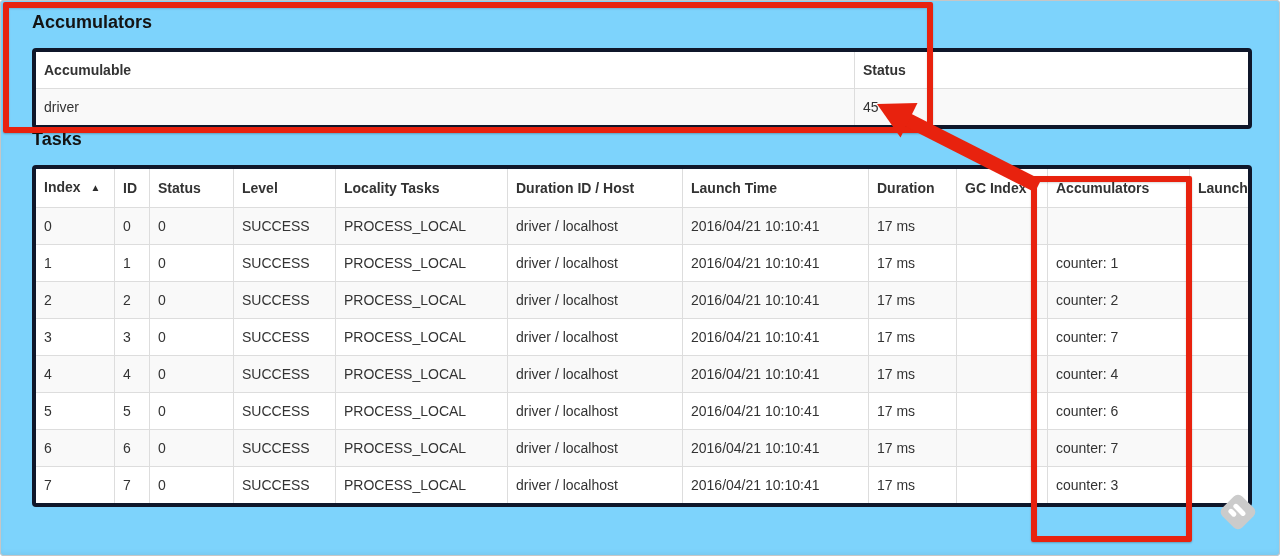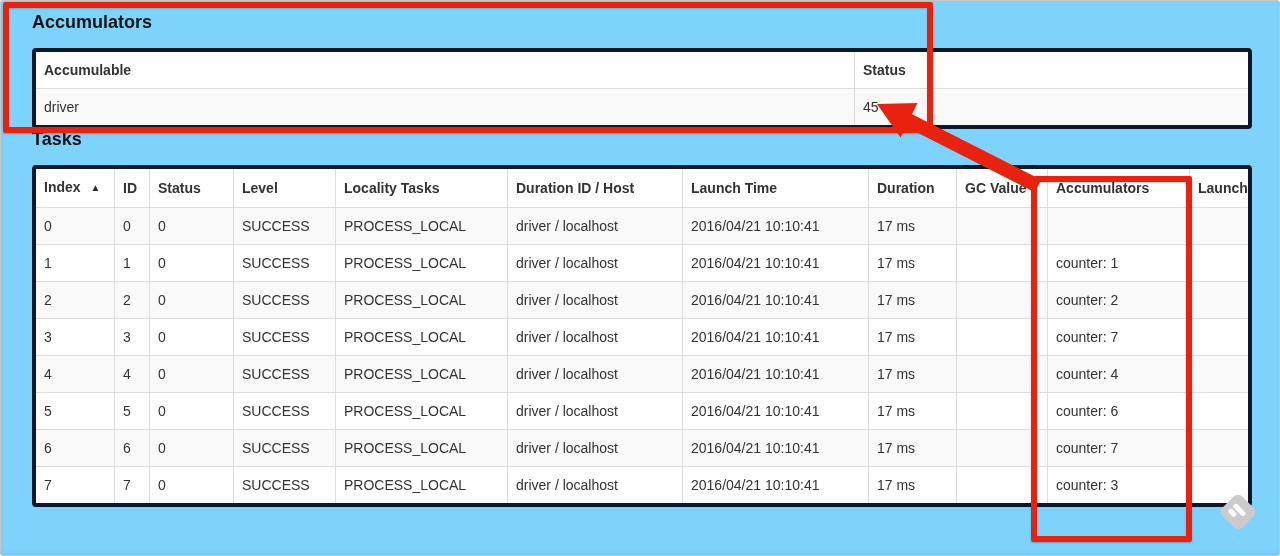--- a/index.html
+++ b/index.html
@@ -118,21 +118,21 @@
       <thead>
         <tr>
           <th><span>Index</span><span class="sort">▲</span></th>
           <th>ID</th>
           <th>Status</th>
           <th>Level</th>
           <th>Locality Tasks</th>
           <th>Duration ID / Host</th>
           <th>Launch Time</th>
           <th>Duration</th>
-          <th>GC Value</th>
+          <th>GC Index</th>
           <th>Accumulators</th>
           <th>Launch</th>
         </tr>
       </thead>
       <tbody>
   <tr>
     <td>0</td>
     <td>0</td>
     <td>0</td>
     <td>SUCCESS</td>

